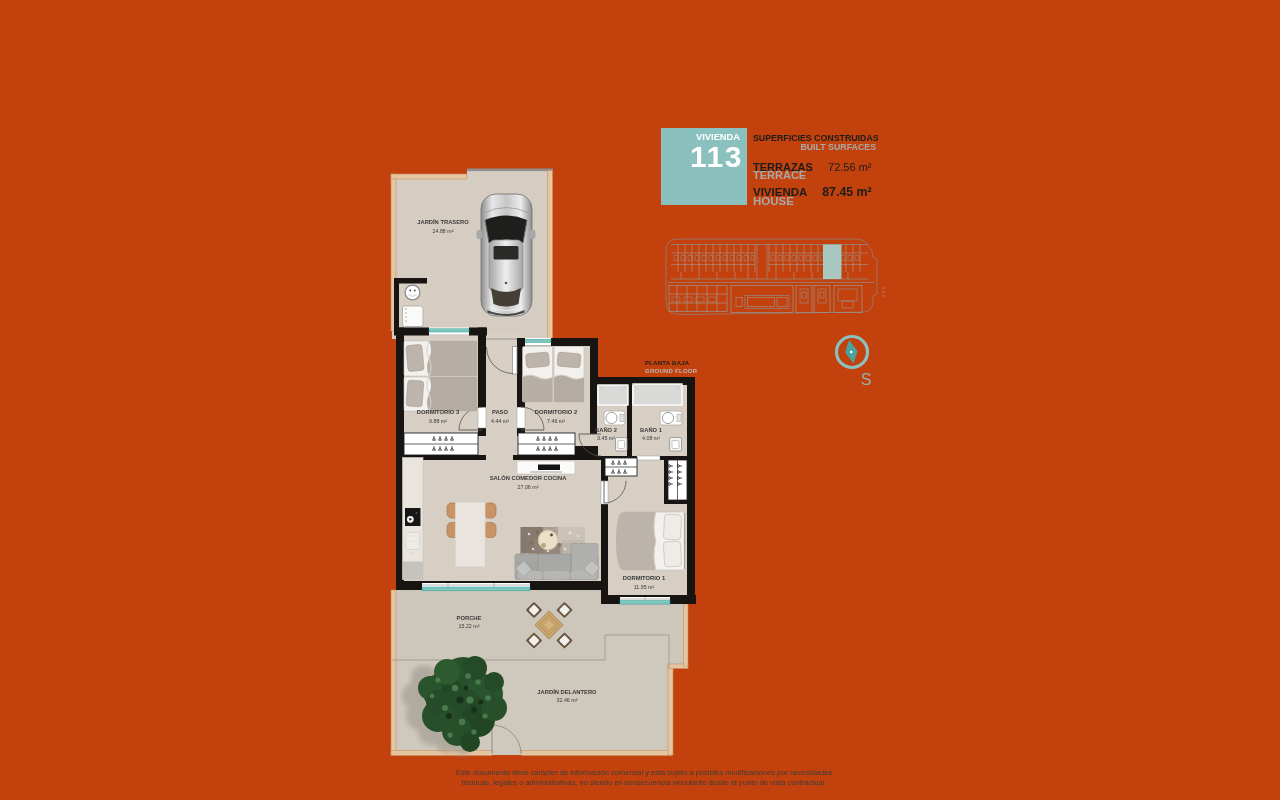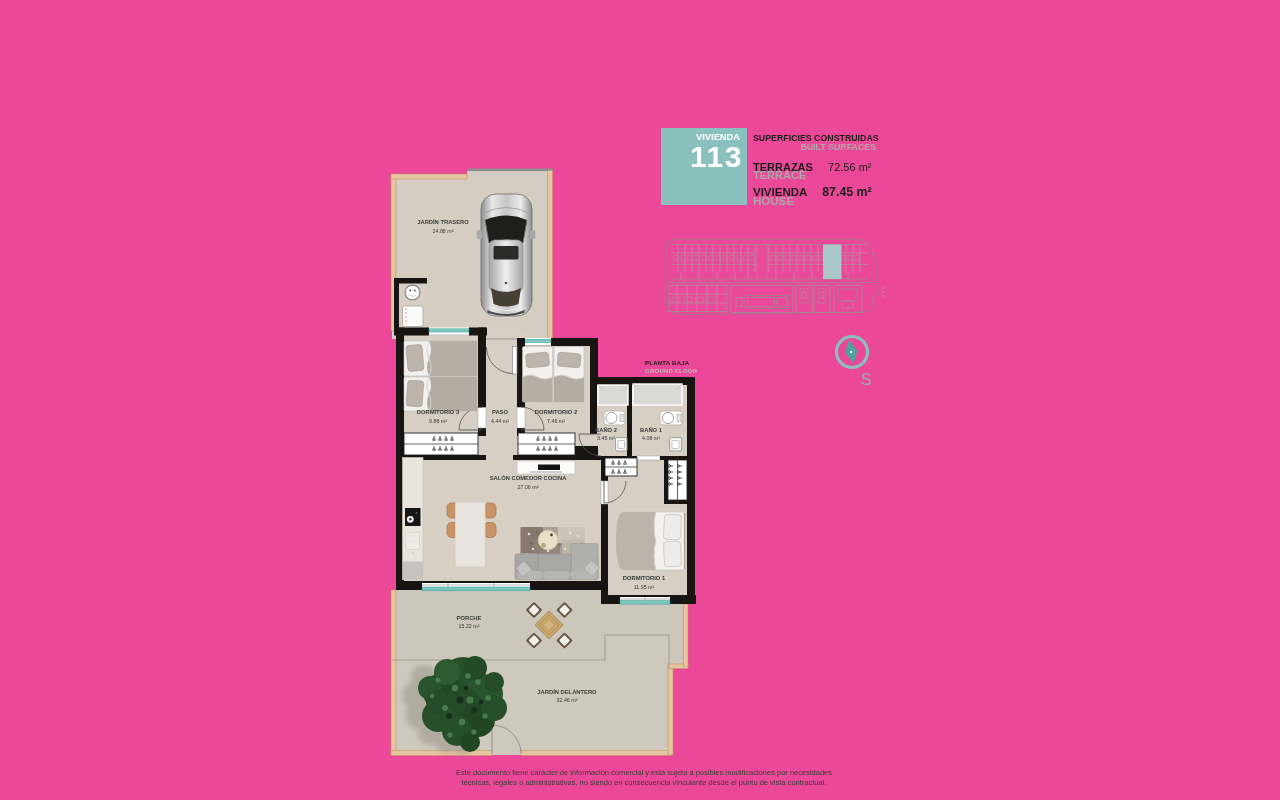--- a/index.html
+++ b/index.html
@@ -1,16 +1,16 @@
 <!DOCTYPE html>
 <html><head>
 <meta charset="utf-8">
 <style>
   html,body{margin:0;padding:0;background:#fff;}
-  #page{position:relative;width:1280px;height:800px;background:#ec4899;overflow:hidden;
+  #page{position:relative;width:1280px;height:800px;background:#c2410c;overflow:hidden;
         font-family:"Liberation Sans", sans-serif;}
   svg text{font-family:"Liberation Sans", sans-serif;}
 </style>
 </head>
 <body>
 <div id="page">
 <svg width="1280" height="800" viewBox="0 0 1280 800" shape-rendering="auto">
 <defs>
   <filter id="soft" x="-30%" y="-30%" width="160%" height="160%">
     <feGaussianBlur stdDeviation="2.5"></feGaussianBlur>

